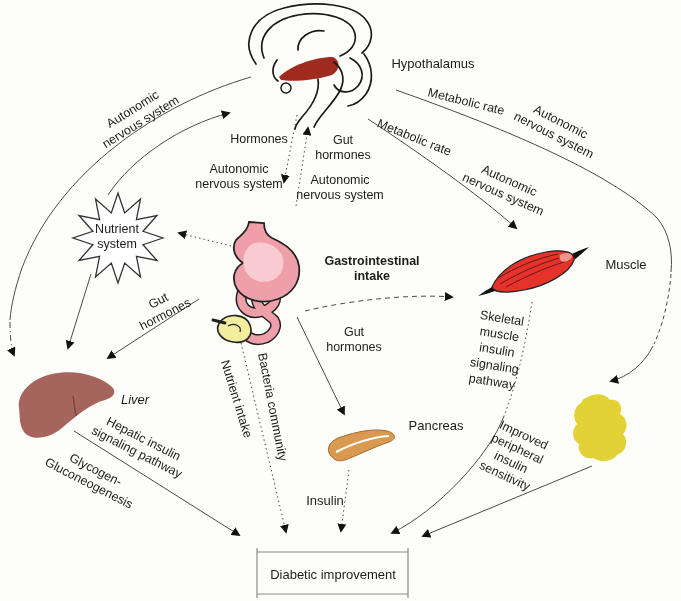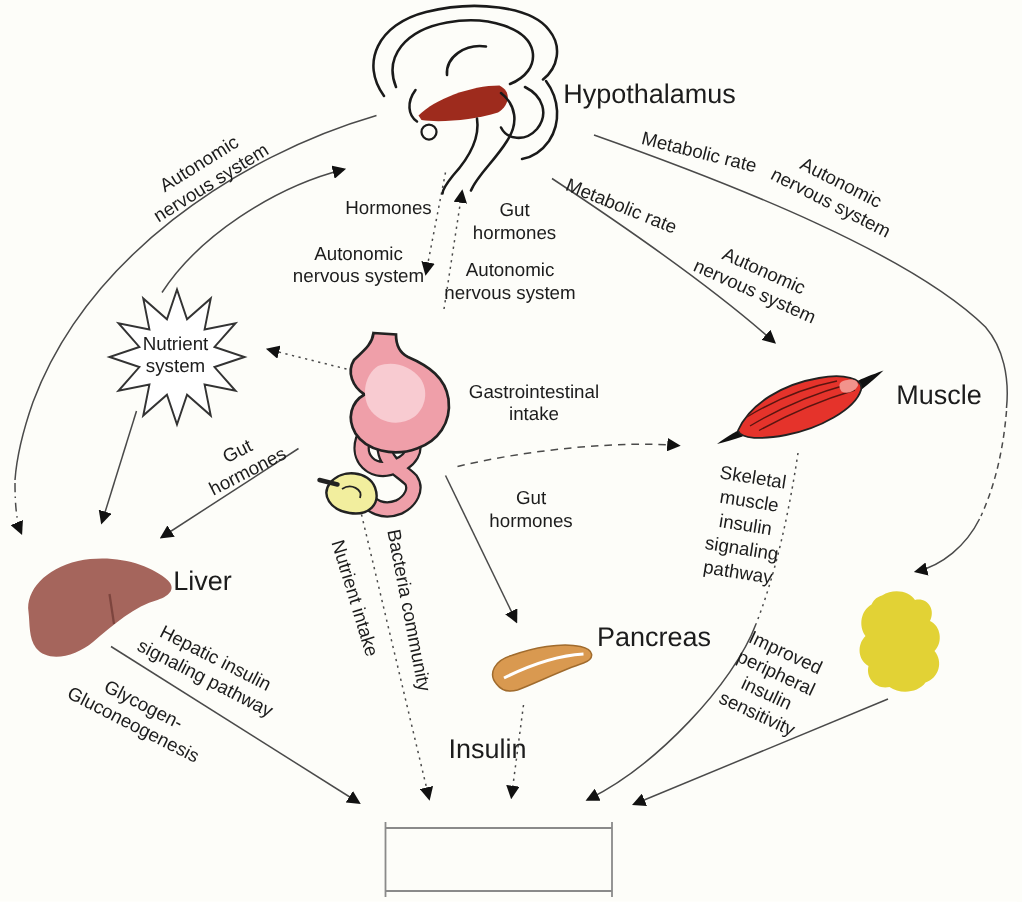--- a/index.html
+++ b/index.html
@@ -2,21 +2,21 @@
 <html><head>
 <meta charset="utf-8">
 <style>
   html,body{margin:0;padding:0;}
   body{font-family:"Liberation Sans",sans-serif;}
   .canvas{position:relative;width:681px;height:601px;background:#fdfdf9;overflow:hidden;}
   .canvas svg{position:absolute;left:0;top:0;}
   .lbl{position:absolute;font:12.5px/15px "Liberation Sans",sans-serif;color:#1c1c1c;
        text-align:center;white-space:nowrap;transform:translate(-50%,-50%);}
   .lbl span{display:block;}
-  .big{font-size:18px;}
+  .big{font-size:13px;}
 </style>
 </head>
 <body>
 
 <div class="canvas">
 
   <svg width="681" height="601" viewBox="0 0 681 601">
     <defs>
       <marker id="arr" viewBox="0 0 10 10" refX="8" refY="5" markerWidth="9" markerHeight="9" orient="auto-start-reverse">
         <path d="M0,0 L10,5 L0,10 z" fill="#111"></path>
@@ -140,36 +140,36 @@
 
   <div class="lbl" style="left:414px;top:138px;transform:translate(-50%,-50%) rotate(22deg);">Metabolic rate</div>
 
   <div class="lbl" style="left:506px;top:188px;transform:translate(-50%,-50%) rotate(24deg);">
     <span>Autonomic</span>
     <span>nervous system</span>
   </div>
 
   <div class="lbl big" style="left:626px;top:264px;">Muscle</div>
 
-  <div class="lbl" style="left:356px;top:269px;">
+  <div class="lbl" style="left:372px;top:269px;font-weight:bold;">
     <span>Gastrointestinal</span>
     <span>intake</span>
   </div>
 
   <div class="lbl" style="left:117px;top:237px;">
     <span>Nutrient</span>
     <span>system</span>
   </div>
 
   <div class="lbl" style="left:162px;top:308px;transform:translate(-50%,-50%) rotate(-27deg);">
     <span>Gut</span>
     <span>hormones</span>
   </div>
 
-  <div class="lbl big" style="left:135px;top:388px;">Liver</div>
+  <div class="lbl big" style="left:135px;top:399px;font-style:italic;">Liver</div>
 
   <div class="lbl" style="left:140px;top:446px;transform:translate(-50%,-50%) rotate(27deg);">
     <span>Hepatic insulin</span>
     <span>signaling pathway</span>
   </div>
 
   <div class="lbl" style="left:92px;top:477px;transform:translate(-50%,-50%) rotate(27deg);">
     <span>Glycogen-</span>
     <span>Gluconeogenesis</span>
   </div>
@@ -197,14 +197,15 @@
 
   <div class="lbl" style="left:514px;top:456px;transform:translate(-50%,-50%) rotate(25deg);">
     <span>Improved</span>
     <span>peripheral</span>
     <span>insulin</span>
     <span>sensitivity</span>
   </div>
 
   <div class="lbl big" style="left:665px;top:436px;margin-left:28px;">Fat</div>
 
+  <div class="lbl big" style="left:333px;top:574px;">Diabetic improvement</div>
 
 </div>
 
 </body></html>

